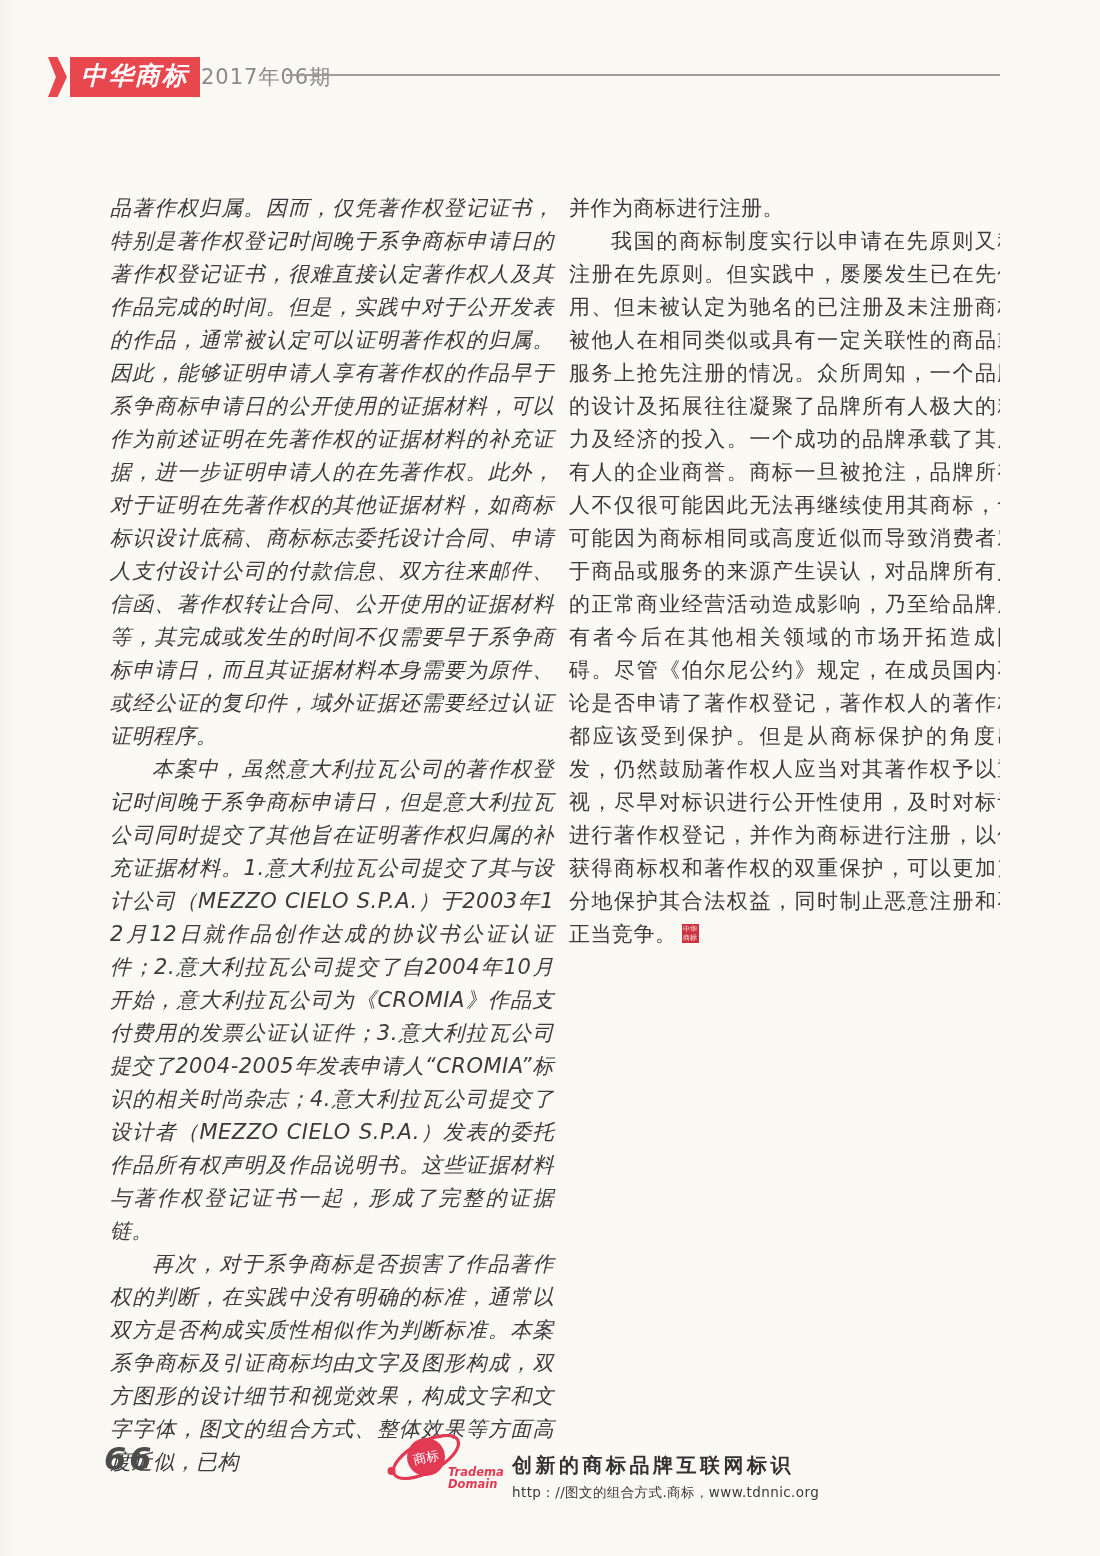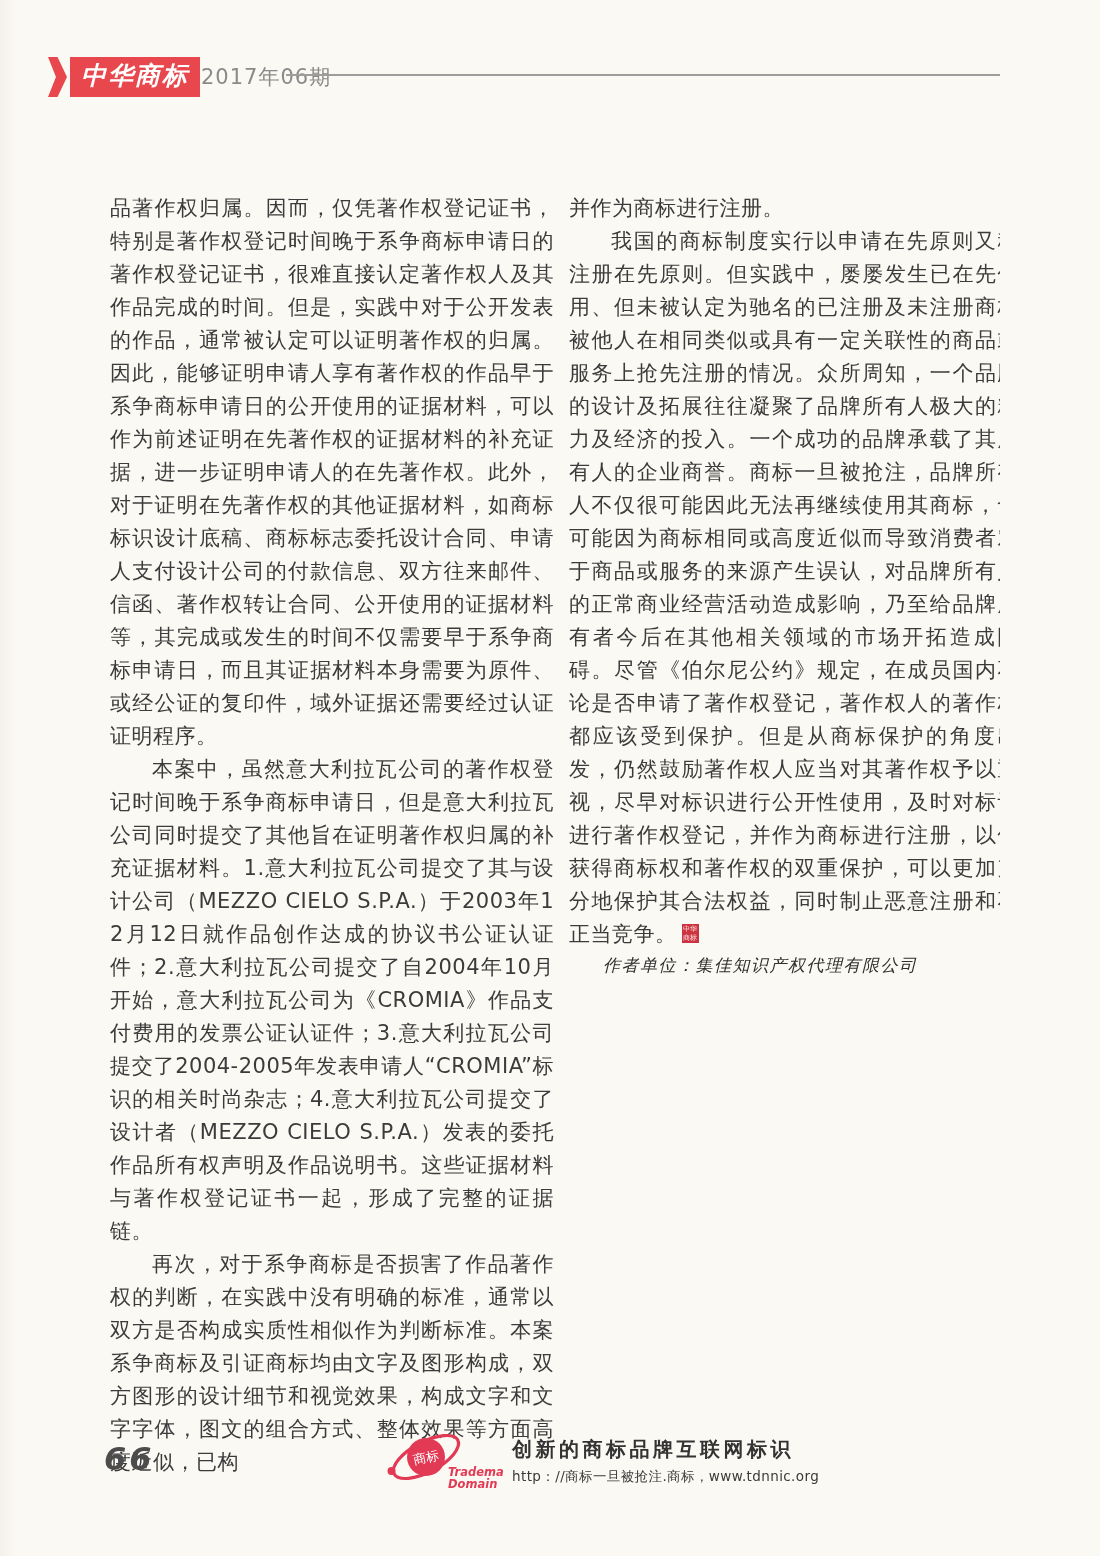--- a/index.html
+++ b/index.html
@@ -27,21 +27,21 @@
   }
   .issue-label { margin-left:1px; color:#8a8a8a; font-size:21px; letter-spacing:1px; white-space:nowrap; }
   .header-rule { position:absolute; top:74px; left:286px; width:801px; height:2px; background:#9d9d9d; }
 
   
   .columns { position:absolute; top:192px; left:110px; display:flex; gap:15px; }
   .col {
     font-size:21px; line-height:33px; color:#3b3b3b;
     text-align:justify; letter-spacing:0.5px; word-break:break-all;
   }
-  .col-left  { width:444px; }
+  .col-left  { width:444px;font-style:italic; }
   .col-right { width:450px; }
   .col p { margin:0; }
   .para-indent { text-indent:2em; }
   .seal {
     display:inline-block; vertical-align:-2px; margin-left:5px;
     width:17px; height:19px; padding:1px 1px;
     background:#cc3340; color:rgba(255,245,240,0.92);
     font-size:7px; line-height:8.5px; letter-spacing:0; text-indent:0;
     text-align:center; word-break:break-all; overflow:hidden;
   }
@@ -53,21 +53,21 @@
   }
 
   
   .page-number {
     position:absolute; left:104px; top:1440px;
     font-size:32px; font-weight:bold; font-style:italic;
     color:#4c4c4c; letter-spacing:3px;
   }
   .footer-brand { position:absolute; left:386px; top:1430px; display:flex; align-items:flex-start; }
   .brand-logo { width:118px; height:64px; flex:0 0 auto; }
-  .footer-text { margin-left:8px; padding-top:6px; }
+  .footer-text { margin-left:8px; padding-top:6px;margin-top:16px; }
   .footer-tagline { font-size:20px; color:#333; letter-spacing:3.5px; font-weight:bold; white-space:nowrap; }
   .footer-url { margin-top:5px; font-size:13.5px; color:#3a3a3a; letter-spacing:0.4px; white-space:nowrap; }
 </style>
 </head>
 <body>
 
 <div class="page">
 
   <div class="masthead">
     <div class="ribbon-chevron"></div>
@@ -78,21 +78,20 @@
 
   <div class="columns">
     <div class="col col-left">
       <p class="para">品著作权归属。因而，仅凭著作权登记证书，特别是著作权登记时间晚于系争商标申请日的著作权登记证书，很难直接认定著作权人及其作品完成的时间。但是，实践中对于公开发表的作品，通常被认定可以证明著作权的归属。因此，能够证明申请人享有著作权的作品早于系争商标申请日的公开使用的证据材料，可以作为前述证明在先著作权的证据材料的补充证据，进一步证明申请人的在先著作权。此外，对于证明在先著作权的其他证据材料，如商标标识设计底稿、商标标志委托设计合同、申请人支付设计公司的付款信息、双方往来邮件、信函、著作权转让合同、公开使用的证据材料等，其完成或发生的时间不仅需要早于系争商标申请日，而且其证据材料本身需要为原件、或经公证的复印件，域外证据还需要经过认证证明程序。</p>
       <p class="para para-indent">本案中，虽然意大利拉瓦公司的著作权登记时间晚于系争商标申请日，但是意大利拉瓦公司同时提交了其他旨在证明著作权归属的补充证据材料。1.意大利拉瓦公司提交了其与设计公司（MEZZO CIELO S.P.A.）于2003年12月12日就作品创作达成的协议书公证认证件；2.意大利拉瓦公司提交了自2004年10月开始，意大利拉瓦公司为《CROMIA》作品支付费用的发票公证认证件；3.意大利拉瓦公司提交了2004-2005年发表申请人“CROMIA”标识的相关时尚杂志；4.意大利拉瓦公司提交了设计者（MEZZO CIELO S.P.A.）发表的委托作品所有权声明及作品说明书。这些证据材料与著作权登记证书一起，形成了完整的证据链。</p>
       <p class="para para-indent">再次，对于系争商标是否损害了作品著作权的判断，在实践中没有明确的标准，通常以双方是否构成实质性相似作为判断标准。本案系争商标及引证商标均由文字及图形构成，双方图形的设计细节和视觉效果，构成文字和文字字体，图文的组合方式、整体效果等方面高度近似，已构</p>
     </div>
     <div class="col col-right">
       <p class="para">并作为商标进行注册。</p>
       <p class="para para-indent"><span>我国的商标制度实行以申请在先原则又称注册在先原则。但实践中，屡屡发生已在先使用、但未被认定为驰名的已注册及未注册商标被他人在相同类似或具有一定关联性的商品或服务上抢先注册的情况。众所周知，一个品牌的设计及拓展往往凝聚了品牌所有人极大的精力及经济的投入。一个成功的品牌承载了其所有人的企业商誉。商标一旦被抢注，品牌所有人不仅很可能因此无法再继续使用其商标，也可能因为商标相同或高度近似而导致消费者对于商品或服务的来源产生误认，对品牌所有人的正常商业经营活动造成影响，乃至给品牌所有者今后在其他相关领域的市场开拓造成阻碍。尽管《伯尔尼公约》规定，在成员国内不论是否申请了著作权登记，著作权人的著作权都应该受到保护。但是从商标保护的角度出发，仍然鼓励著作权人应当对其著作权予以重视，尽早对标识进行公开性使用，及时对标识进行著作权登记，并作为商标进行注册，以便获得商标权和著作权的双重保护，可以更加充分地保护其合法权益，同时制止恶意注册和不正当竞争。</span><span class="seal">中华商标</span></p>
-      <p class="author-line">作者单位：集佳知识产权代理有限公司</p>
     </div>
   </div>
 
   <div class="page-number">66</div>
 
   <div class="footer-brand">
     <svg class="brand-logo" viewBox="0 0 118 64" xmlns="http://www.w3.org/2000/svg">
 
       <g transform="rotate(-28 40 27)">
         <ellipse cx="40" cy="27" rx="36" ry="15" fill="none" stroke="#e23a55" stroke-width="3.2"></ellipse>
@@ -101,17 +100,17 @@
       <circle cx="5.5" cy="41" r="4" fill="#e23a55"></circle>
 
       <circle cx="40" cy="27" r="19" fill="#e23a55"></circle>
       <text x="40" y="32" text-anchor="middle" font-size="13" fill="#ffffff" transform="rotate(-12 40 27)" font-family="DejaVu Sans, sans-serif">商标</text>
 
       <text x="62" y="46" font-size="11.5" font-style="italic" font-weight="bold" fill="#e23a55" font-family="DejaVu Sans, sans-serif">Trademark</text>
       <text x="62" y="58" font-size="11.5" font-style="italic" font-weight="bold" fill="#e23a55" font-family="DejaVu Sans, sans-serif">Domain</text>
     </svg>
     <div class="footer-text">
       <div class="footer-tagline">创新的商标品牌互联网标识</div>
-      <div class="footer-url">http：//商标一旦被抢注.商标，www.tdnnic.org</div>
+      <div class="footer-url">http：//图文的组合方式.商标，www.tdnnic.org</div>
     </div>
   </div>
 
 </div>
 
 </body></html>

